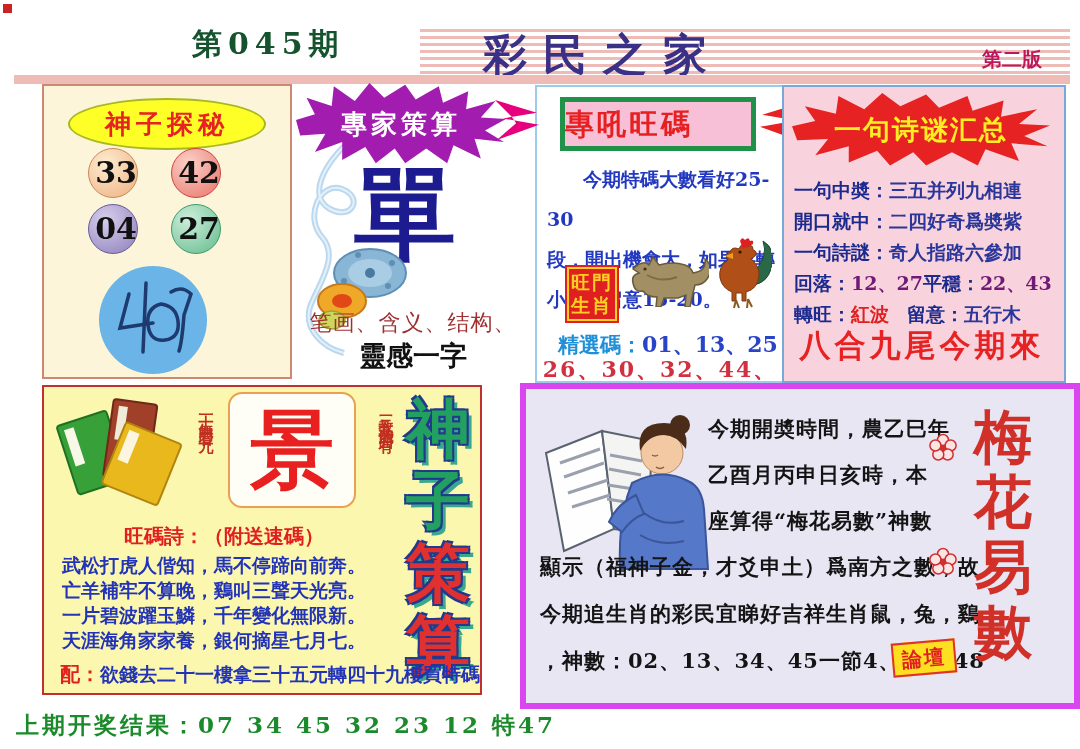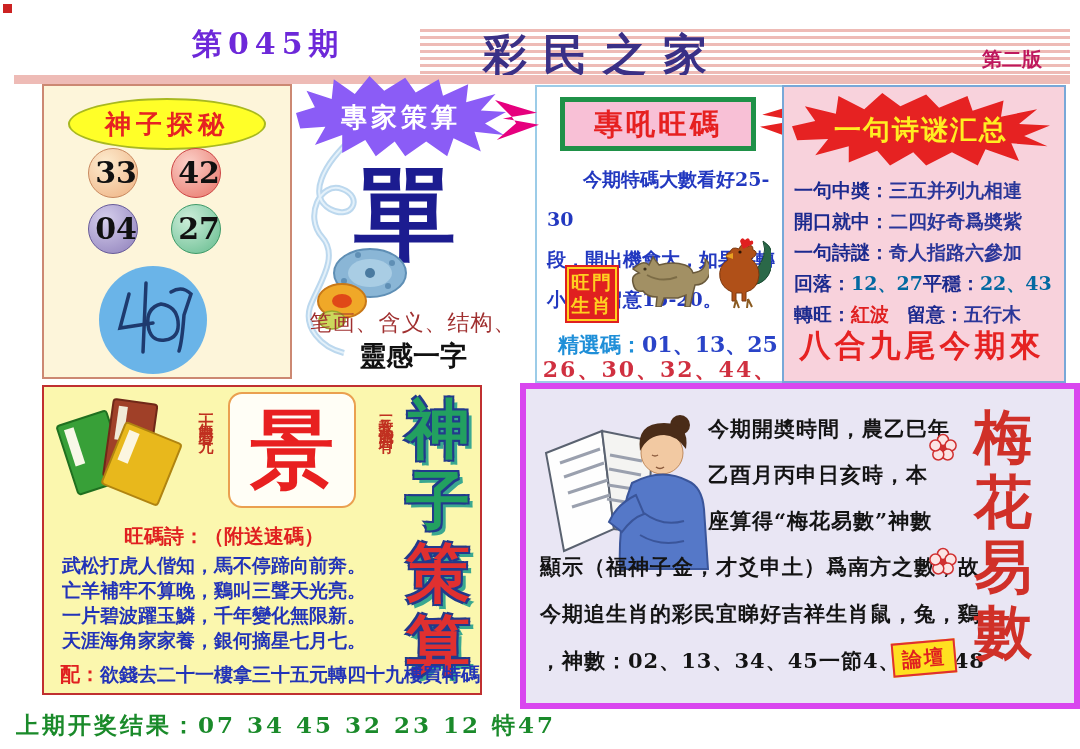--- a/index.html
+++ b/index.html
@@ -2,21 +2,21 @@
 <html><head>
 <meta charset="utf-8">
 <style>
   html,body{margin:0;padding:0;background:#ffffff;}
   .page{position:relative;width:1080px;height:749px;background:#ffffff;overflow:hidden;
         font-family:"DejaVu Serif","Liberation Serif",serif;}
   .abs{position:absolute;}
 
   
   .corner-mark{left:3px;top:4px;width:9px;height:9px;background:#cc2222;}
-  .issue{left:192px;top:24px;font-size:30px;font-weight:bold;color:#6d28d9;letter-spacing:6px;text-align:center;}
+  .issue{left:192px;top:24px;font-size:30px;font-weight:bold;color:#14532d;letter-spacing:6px;text-align:center;}
   .stripes{left:420px;top:29px;width:650px;height:45px;
            background:repeating-linear-gradient(180deg,#eebbb6 0 3px,#ffffff 3px 7px);}
   .main-title{left:438px;top:26px;width:330px;text-align:center;font-size:44px;font-weight:bold;
               color:#3a3086;letter-spacing:16px;font-family:"DejaVu Sans","Liberation Sans",sans-serif;}
   .edition{left:982px;top:46px;font-size:20px;font-weight:bold;color:#be185d;}
   .band{left:14px;top:75px;width:1056px;height:9px;background:#eebbb6;}
 
   
   .box-a{left:42px;top:84px;width:246px;height:291px;background:#fdf5da;border:2px solid #cc8872;}
   .ellipse{position:absolute;left:24px;top:12px;width:194px;height:48px;background:#ffff28;
@@ -24,31 +24,31 @@
            font-size:26px;font-weight:bold;color:#e62222;letter-spacing:5px;}
   .ball{position:absolute;width:48px;height:48px;border-radius:50%;text-align:right;line-height:48px;
         font-size:30px;font-weight:bold;color:#111;}
   .ball-33{left:44px;top:62px;background:radial-gradient(circle at 35% 30%,#fdeccf,#eeb080);border:1px solid #c8885e;}
   .ball-42{left:127px;top:62px;background:radial-gradient(circle at 35% 30%,#fbd0c8,#e87468);border:1px solid #c44;}
   .ball-04{left:44px;top:118px;background:radial-gradient(circle at 35% 30%,#d6cfec,#8d7eba);border:1px solid #665a99;}
   .ball-27{left:127px;top:118px;background:radial-gradient(circle at 35% 30%,#cdeeda,#63bb8d);border:1px solid #3d9a68;}
   .blue-circle{position:absolute;left:55px;top:180px;width:108px;height:108px;border-radius:50%;background:#6ab4e8;}
 
   
-  .burst-magenta{left:296px;top:76px;width:210px;height:82px;background:#8b5cf6;display:flex;align-items:center;justify-content:center;
+  .burst-magenta{left:296px;top:83px;width:210px;height:82px;background:#a21caf;display:flex;align-items:center;justify-content:center;
     clip-path:polygon(0% 45%,9% 38%,5% 18%,17% 28%,18% 4%,28% 22%,35% 0%,42% 18%,52% 2%,57% 20%,68% 4%,70% 24%,82% 10%,81% 32%,95% 22%,88% 42%,100% 44%,90% 58%,99% 72%,85% 68%,88% 92%,75% 76%,72% 98%,62% 80%,52% 98%,47% 80%,38% 98%,33% 78%,22% 94%,22% 72%,9% 84%,14% 62%,2% 64%);}
   .burst-magenta span{color:#fff;font-size:26px;font-weight:bold;letter-spacing:4px;}
   .big-dan{left:320px;top:158px;width:170px;text-align:center;font-size:102px;font-weight:900;color:#1c1c90;line-height:110px;}
   .exp-line1{left:288px;top:308px;width:250px;text-align:center;font-size:22px;color:#a03030;letter-spacing:1px;}
   .exp-line2{left:288px;top:338px;width:250px;text-align:center;font-size:27px;font-weight:bold;color:#111;}
 
   
   .box-c{left:535px;top:85px;width:246px;height:294px;background:#ffffff;border:2px solid #9ccce8;}
   .wm-title{position:absolute;left:23px;top:10px;width:186px;height:44px;background:#f8c0d6;border:5px solid #1f9148;
-            text-align:center;line-height:44px;font-size:29px;font-weight:bold;color:#e62020;letter-spacing:3px;}
+            line-height:44px;font-size:29px;font-weight:bold;color:#e62020;letter-spacing:3px;}
   .wm-para{position:absolute;left:10px;top:72px;width:228px;font-size:19px;color:#2238c0;line-height:40px;font-weight:bold;}
   .wm-para .ind{text-indent:36px;}
   .zodiac-box{position:absolute;left:28px;top:178px;width:54px;height:58px;background:#e02020;display:flex;align-items:center;justify-content:center;}
   .zodiac-inner{border:2px solid #ffd020;width:46px;height:50px;display:flex;flex-direction:column;align-items:center;justify-content:center;
                 color:#ffd020;font-size:19px;font-weight:bold;line-height:23px;letter-spacing:2px;}
   .pick1{position:absolute;left:0;top:243px;width:246px;text-align:center;}
   .pick1 .lbl{color:#1f8fd8;font-weight:bold;font-size:21px;margin-left:16px;}
   .pick1 .val{color:#2a44c8;font-size:22px;font-weight:bold;}
   .pick2{position:absolute;left:0;top:268px;width:246px;text-align:center;color:#d03040;font-size:22px;font-weight:bold;letter-spacing:2px;}
   .spike{width:44px;height:40px;}
@@ -56,21 +56,21 @@
   .spike-r{left:760px;top:102px;background:#e62222;transform:scaleX(-1);clip-path:polygon(0% 0%,95% 32%,18% 46%,100% 62%,4% 100%,48% 58%,38% 42%);}
 
   
   .box-d{left:782px;top:85px;width:280px;height:294px;background:#f8d2dc;border:2px solid #78a8d8;}
   .burst-red{position:absolute;left:8px;top:6px;width:258px;height:74px;background:#e62222;display:flex;align-items:center;justify-content:center;
     clip-path:polygon(0% 45%,9% 38%,5% 18%,17% 28%,18% 4%,28% 22%,35% 0%,42% 18%,52% 2%,57% 20%,68% 4%,70% 24%,82% 10%,81% 32%,95% 22%,88% 42%,100% 44%,90% 58%,99% 72%,85% 68%,88% 92%,75% 76%,72% 98%,62% 80%,52% 98%,47% 80%,38% 98%,33% 78%,22% 94%,22% 72%,9% 84%,14% 62%,2% 64%);}
   .burst-red span{color:#ffee22;font-size:27px;font-weight:bold;letter-spacing:2px;}
   .shimi-rows{position:absolute;left:10px;top:88px;width:262px;font-size:19px;font-weight:bold;line-height:31px;}
   .shimi-rows .lb{color:#1c2a8e;}
   .shimi-rows .vl{color:#2a3699;}
-  .shimi-rows .nm{color:#0369a1;}
+  .shimi-rows .nm{color:#701a75;}
   .shimi-rows .rd{color:#e02020;}
   .shimi-bottom{position:absolute;left:0;top:238px;width:276px;text-align:center;font-size:31px;font-weight:bold;color:#e62222;letter-spacing:4px;}
 
   
   .box-e{left:42px;top:385px;width:436px;height:306px;background:#fbf7ae;border:2px solid #c03030;}
   .vtext{position:absolute;writing-mode:vertical-rl;font-size:15px;color:#c03020;letter-spacing:4px;font-weight:bold;}
   .vleft{left:152px;top:16px;height:140px;}
   .vright{left:332px;top:16px;height:140px;}
   .jing-box{position:absolute;left:184px;top:5px;width:124px;height:112px;background:#fffef6;border:2px solid #eaa050;border-radius:14px;
             text-align:center;line-height:112px;font-size:84px;font-weight:900;color:#e82020;}

